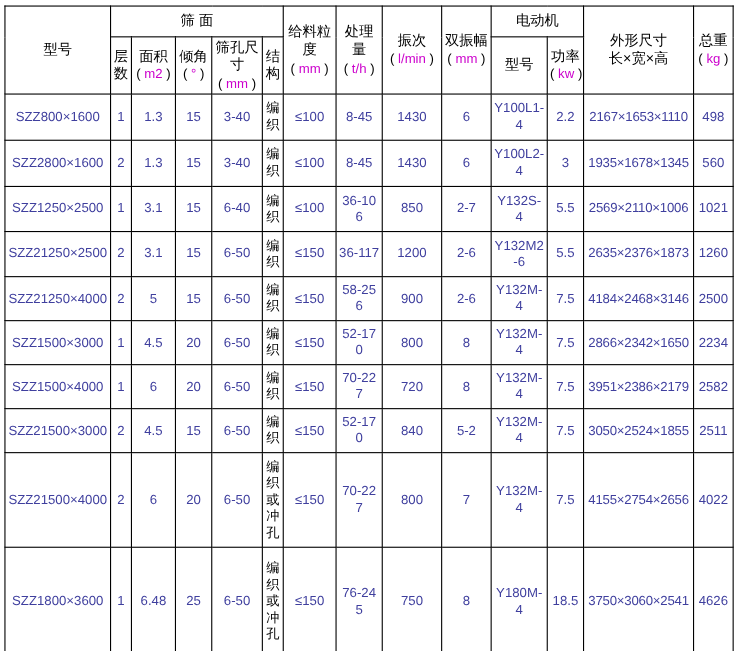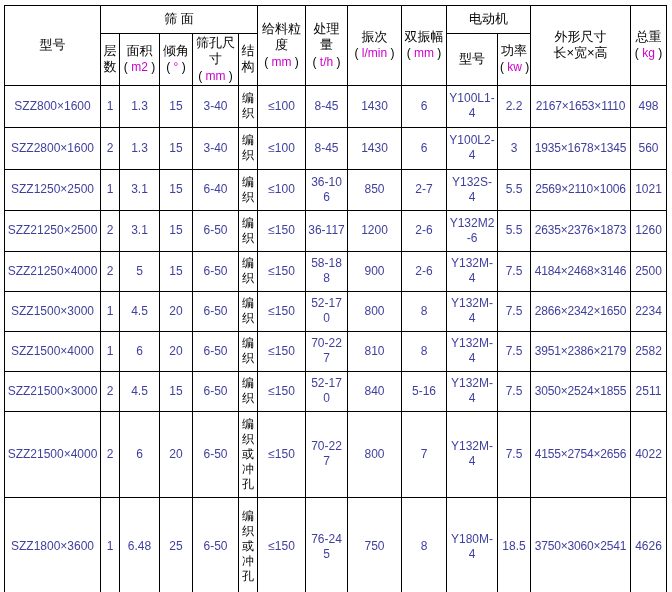--- a/index.html
+++ b/index.html
@@ -199,21 +199,21 @@
           <td>1260</td>
         </tr>
         <tr style="height: 40px;">
           <td>SZZ21250×4000</td>
           <td>2</td>
           <td>5</td>
           <td>15</td>
           <td>6-50</td>
           <td class="cjk">编织</td>
           <td>≤150</td>
-          <td>58-188</td>
+          <td>58-256</td>
           <td>900</td>
           <td>2-6</td>
           <td>Y132M-4</td>
           <td>7.5</td>
           <td class="dims">4184×2468×3146</td>
           <td>2500</td>
         </tr>
         <tr style="height: 40px;">
           <td>SZZ1500×3000</td>
           <td>1</td>
@@ -232,38 +232,38 @@
         </tr>
         <tr style="height: 40px;">
           <td>SZZ1500×4000</td>
           <td>1</td>
           <td>6</td>
           <td>20</td>
           <td>6-50</td>
           <td class="cjk">编织</td>
           <td>≤150</td>
           <td>70-227</td>
-          <td>810</td>
+          <td>720</td>
           <td>8</td>
           <td>Y132M-4</td>
           <td>7.5</td>
           <td class="dims">3951×2386×2179</td>
           <td>2582</td>
         </tr>
         <tr style="height: 40px;">
           <td>SZZ21500×3000</td>
           <td>2</td>
           <td>4.5</td>
           <td>15</td>
           <td>6-50</td>
           <td class="cjk">编织</td>
           <td>≤150</td>
           <td>52-170</td>
           <td>840</td>
-          <td>5-16</td>
+          <td>5-2</td>
           <td>Y132M-4</td>
           <td>7.5</td>
           <td class="dims">3050×2524×1855</td>
           <td>2511</td>
         </tr>
         <tr style="height: 86px;">
           <td>SZZ21500×4000</td>
           <td>2</td>
           <td>6</td>
           <td>20</td>

